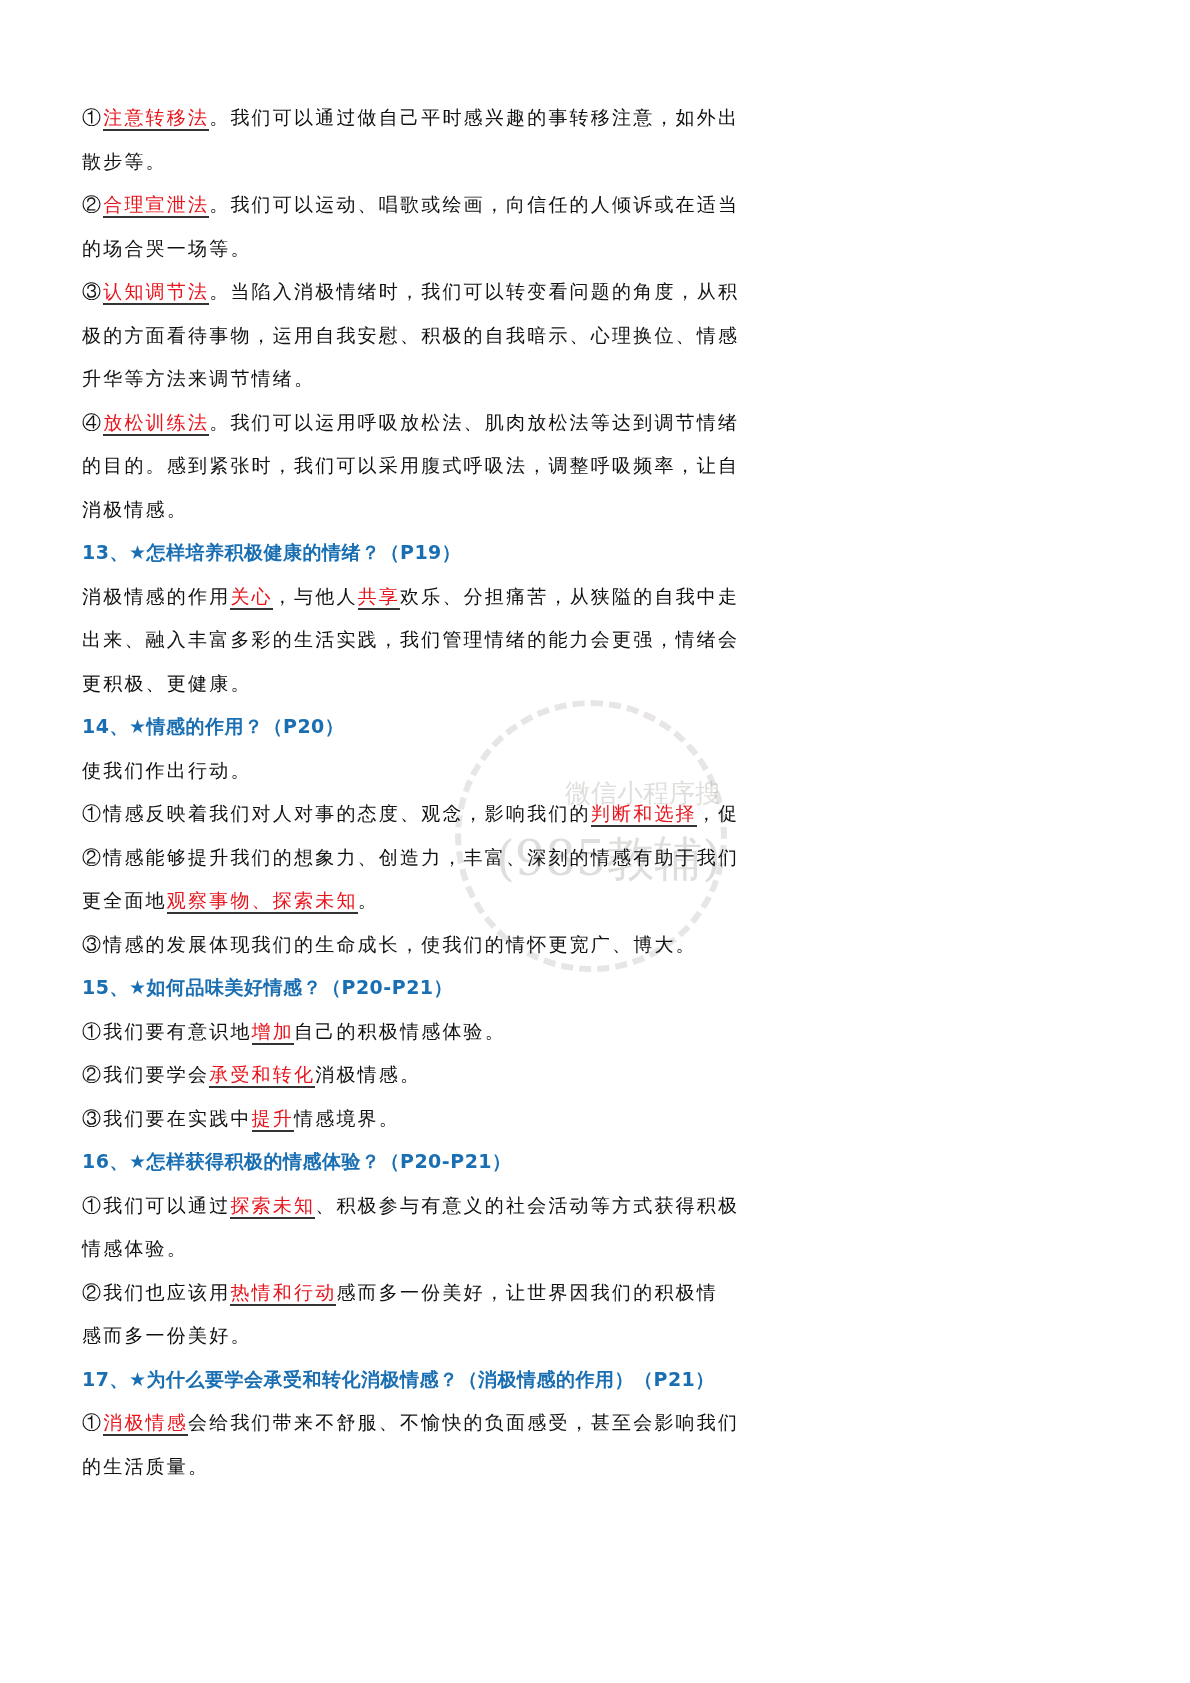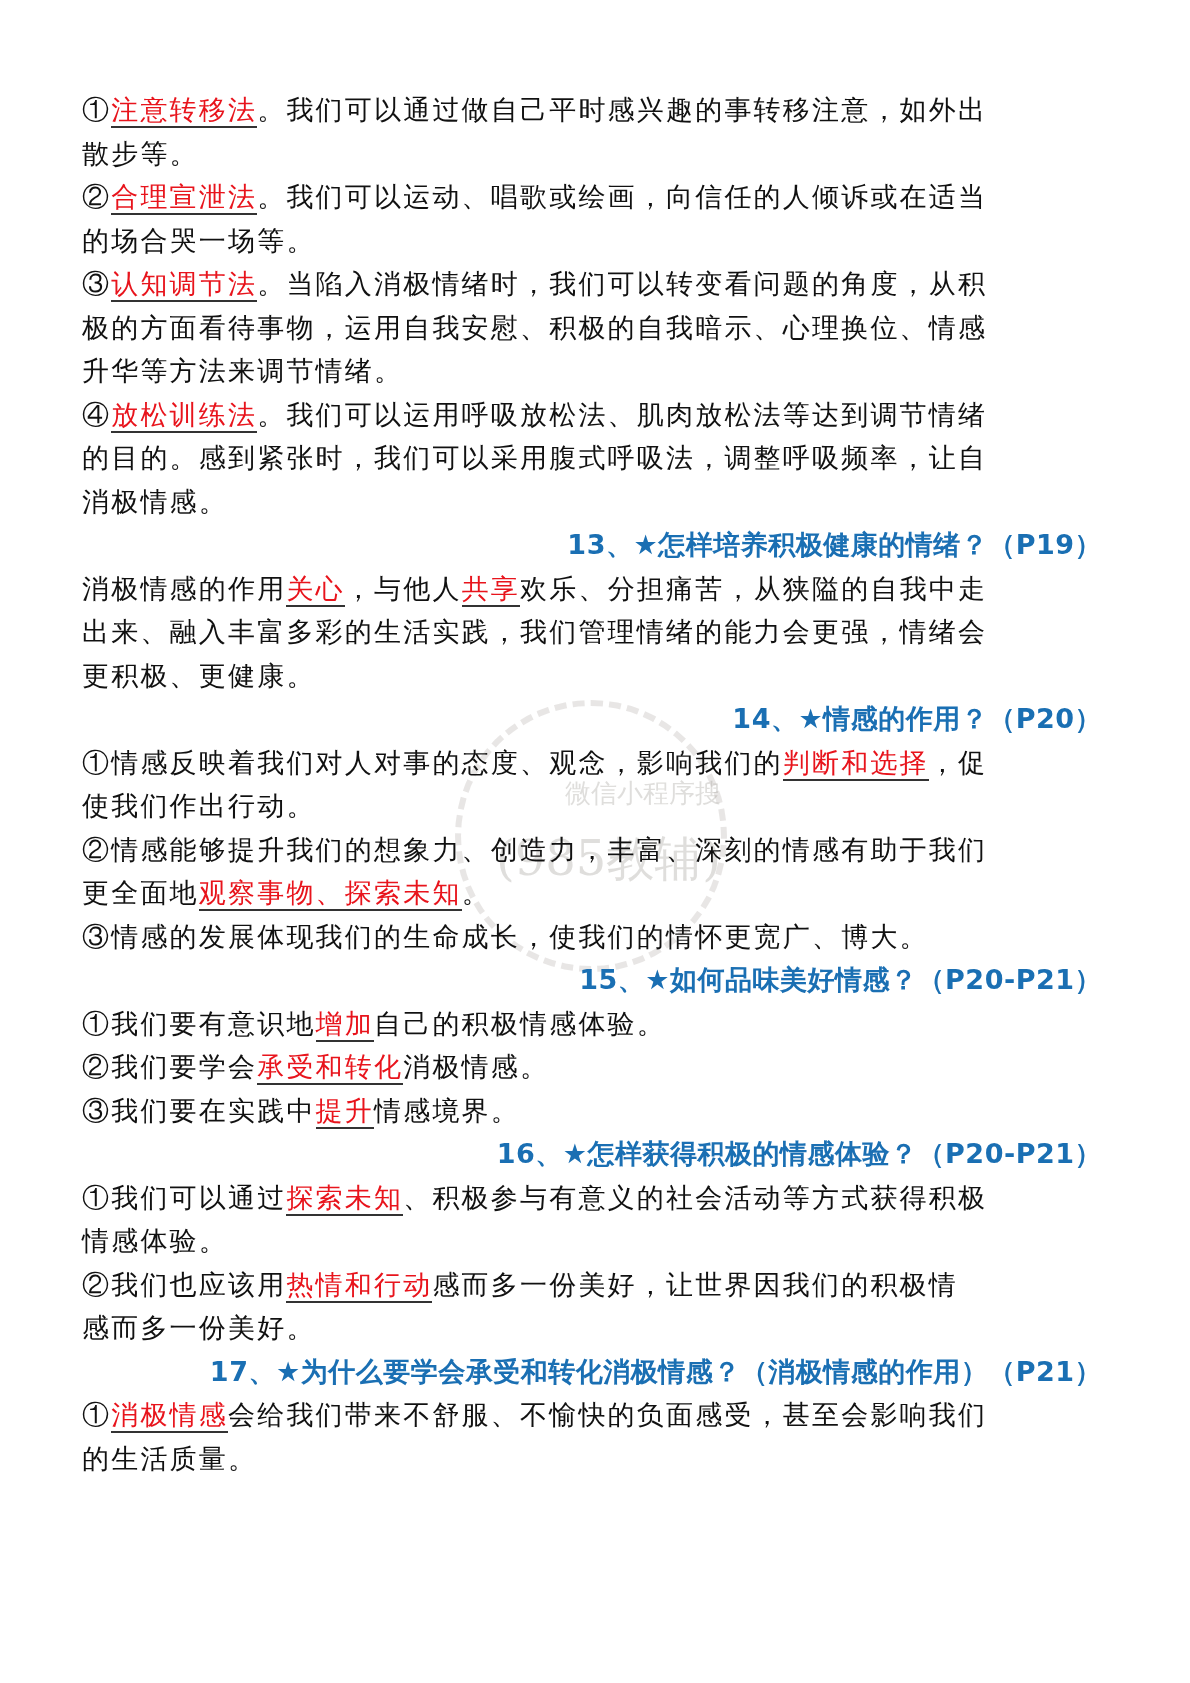--- a/index.html
+++ b/index.html
@@ -1,23 +1,23 @@
 <!DOCTYPE html>
 <html><head>
 <meta charset="utf-8">
 <style>
   html, body { margin: 0; padding: 0; background: #ffffff; }
   body { width: 1190px; height: 1683px; position: relative; overflow: hidden; }
   .page {
-    position: absolute; left: 82px; top: 88px; width: 1020px;
+    position: absolute; left: 82px; top: 96px; width: 1020px;
     font-family: "DejaVu Serif", "Liberation Serif", serif;
-    font-size: 27px; color: #111111;
+    font-size: 19px; color: #111111;
   }
   .line { height: 43.5px; line-height: 43.5px; white-space: nowrap; letter-spacing: 2.2px; }
-  .heading { color: #1a6fb3; font-weight: bold; font-family: "DejaVu Sans", "Liberation Sans", sans-serif; letter-spacing: 0.5px; text-align: right; }
+  .heading { color: #1a6fb3; font-weight: bold; font-family: "DejaVu Sans", "Liberation Sans", sans-serif; letter-spacing: 0.5px; }
   .kw { color: #e8141c; border-bottom: 2px solid #333333; padding-bottom: 1px; }
   .watermark {
     position: absolute; left: 455px; top: 700px; width: 260px; height: 260px;
     border-radius: 50%; border: 6px dashed rgba(150,140,135,0.22);
     pointer-events: none; text-align: right;
     font-family: "DejaVu Serif", serif; color: rgba(140,135,130,0.28); font-weight: normal;
   }
   .watermark .wm1 { margin-top: 70px; font-size: 26px; }
   .watermark .wm2 { font-size: 48px; margin-top: 16px; }
 </style>
@@ -44,22 +44,22 @@
   <div class="line"><span>④</span><span class="kw">放松训练法</span><span>。我们可以运用呼吸放松法、肌肉放松法等达到调节情绪</span></div>
   <div class="line">的目的。感到紧张时，我们可以采用腹式呼吸法，调整呼吸频率，让自</div>
   <div class="line">消极情感。</div>
 
   <div class="line heading">13、★怎样培养积极健康的情绪？（P19）</div>
   <div class="line"><span>消极情感的作用</span><span class="kw">关心</span><span>，与他人</span><span class="kw">共享</span><span>欢乐、分担痛苦，从狭隘的自我中走</span></div>
   <div class="line">出来、融入丰富多彩的生活实践，我们管理情绪的能力会更强，情绪会</div>
   <div class="line">更积极、更健康。</div>
 
   <div class="line heading">14、★情感的作用？（P20）</div>
+  <div class="line">使我们作出行动。</div>
   <div class="line"><span>①情感反映着我们对人对事的态度、观念，影响我们的</span><span class="kw">判断和选择</span><span>，促</span></div>
-  <div class="line">使我们作出行动。</div>
   <div class="line">②情感能够提升我们的想象力、创造力，丰富、深刻的情感有助于我们</div>
   <div class="line"><span>更全面地</span><span class="kw">观察事物、探索未知</span><span>。</span></div>
   <div class="line">③情感的发展体现我们的生命成长，使我们的情怀更宽广、博大。</div>
 
   <div class="line heading">15、★如何品味美好情感？（P20-P21）</div>
   <div class="line"><span>①我们要有意识地</span><span class="kw">增加</span><span>自己的积极情感体验。</span></div>
   <div class="line"><span>②我们要学会</span><span class="kw">承受和转化</span><span>消极情感。</span></div>
   <div class="line"><span>③我们要在实践中</span><span class="kw">提升</span><span>情感境界。</span></div>
 
   <div class="line heading">16、★怎样获得积极的情感体验？（P20-P21）</div>

